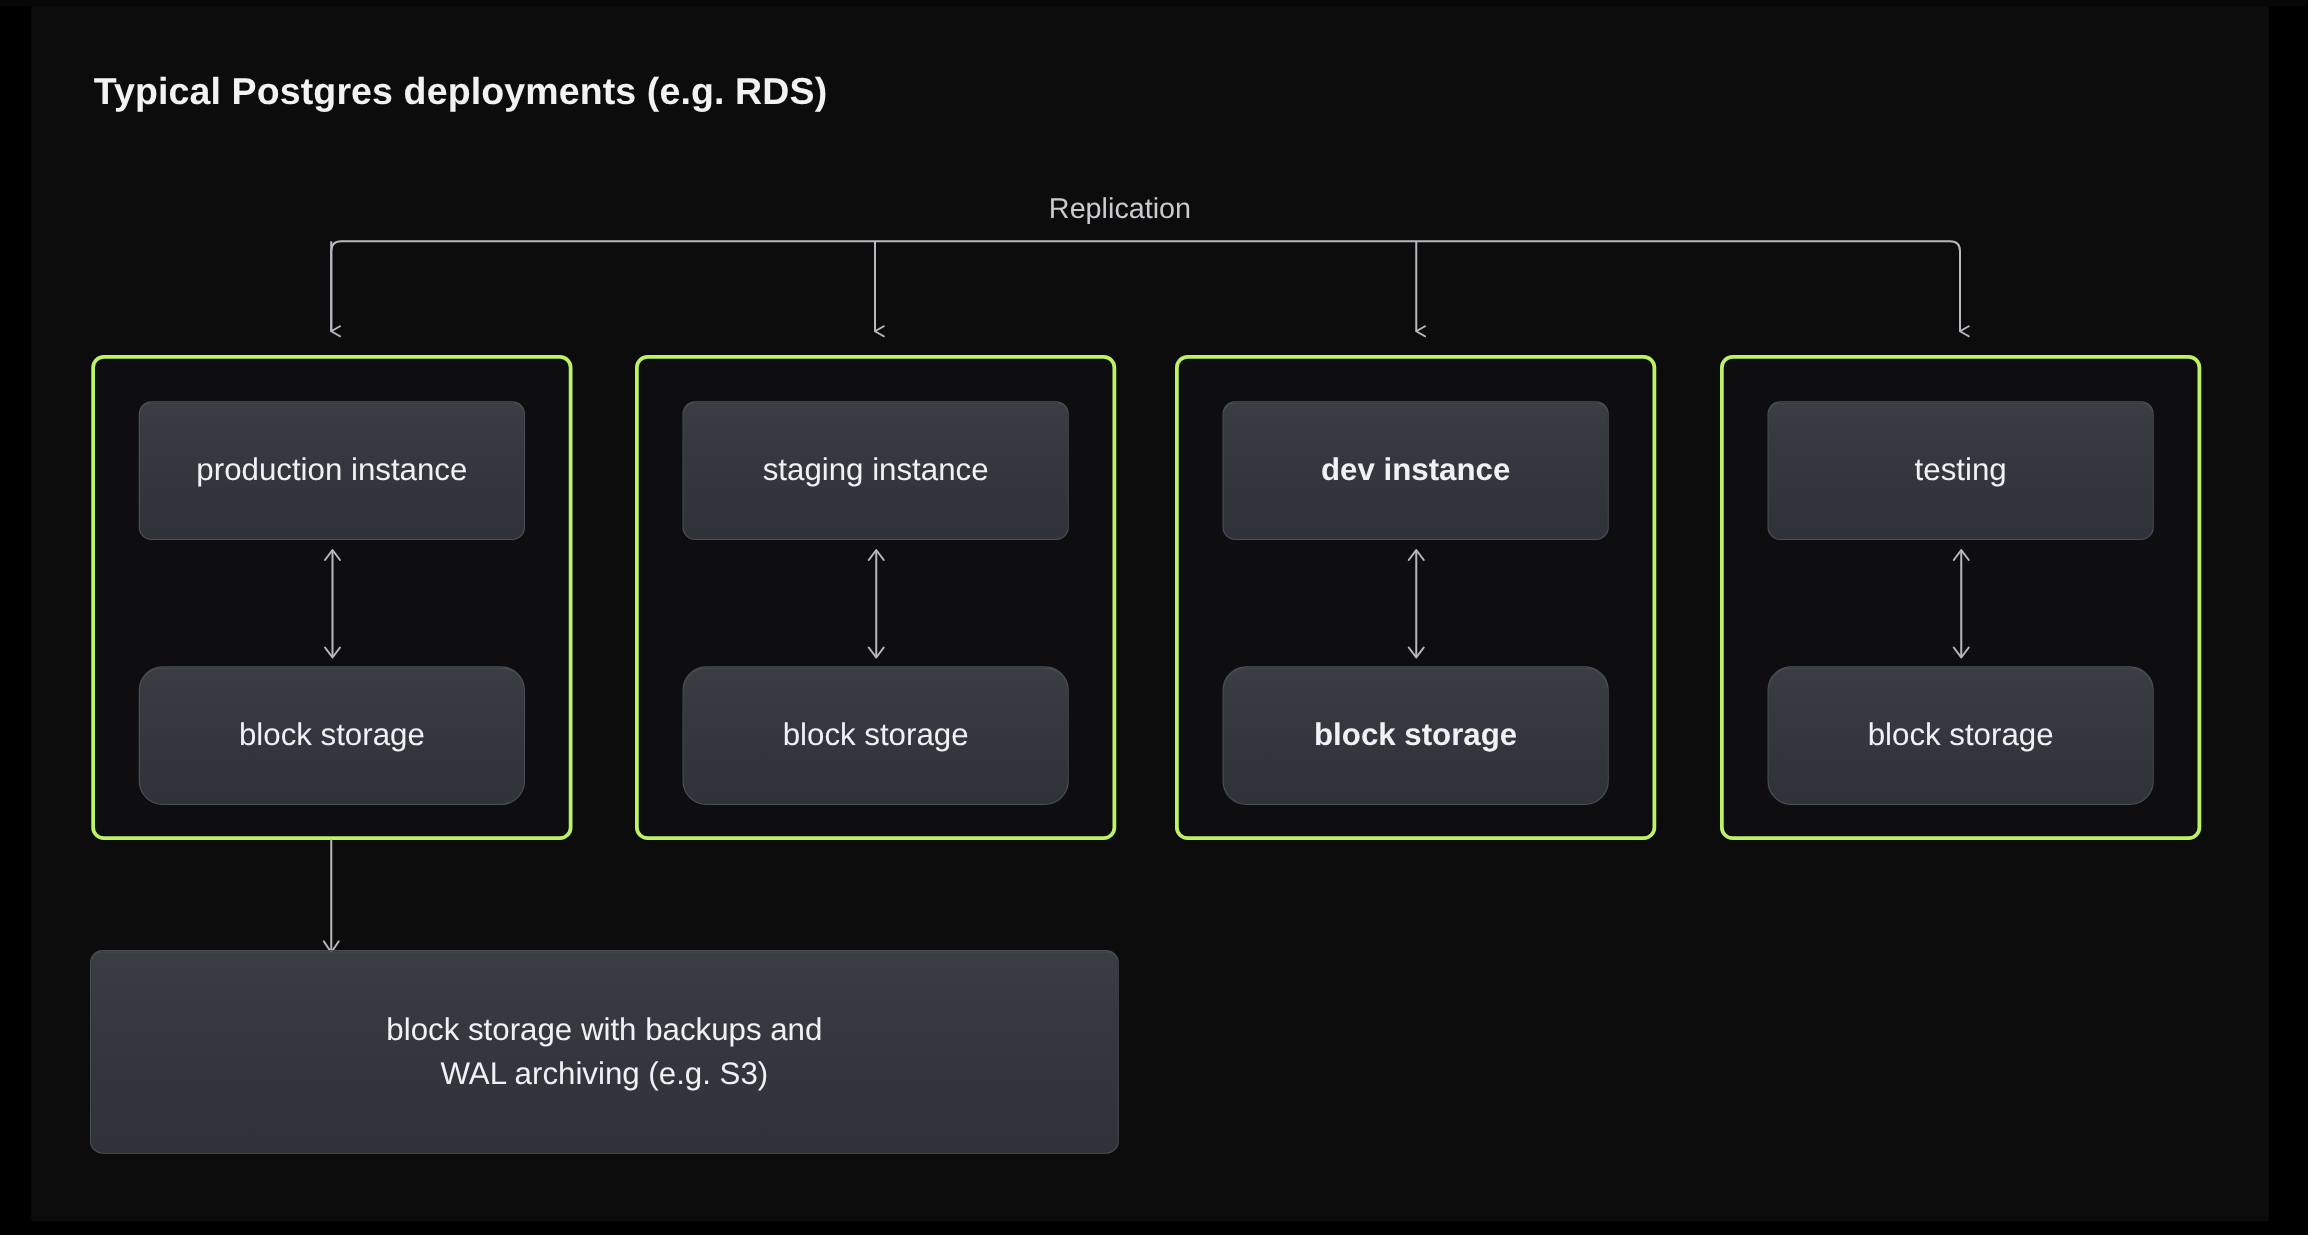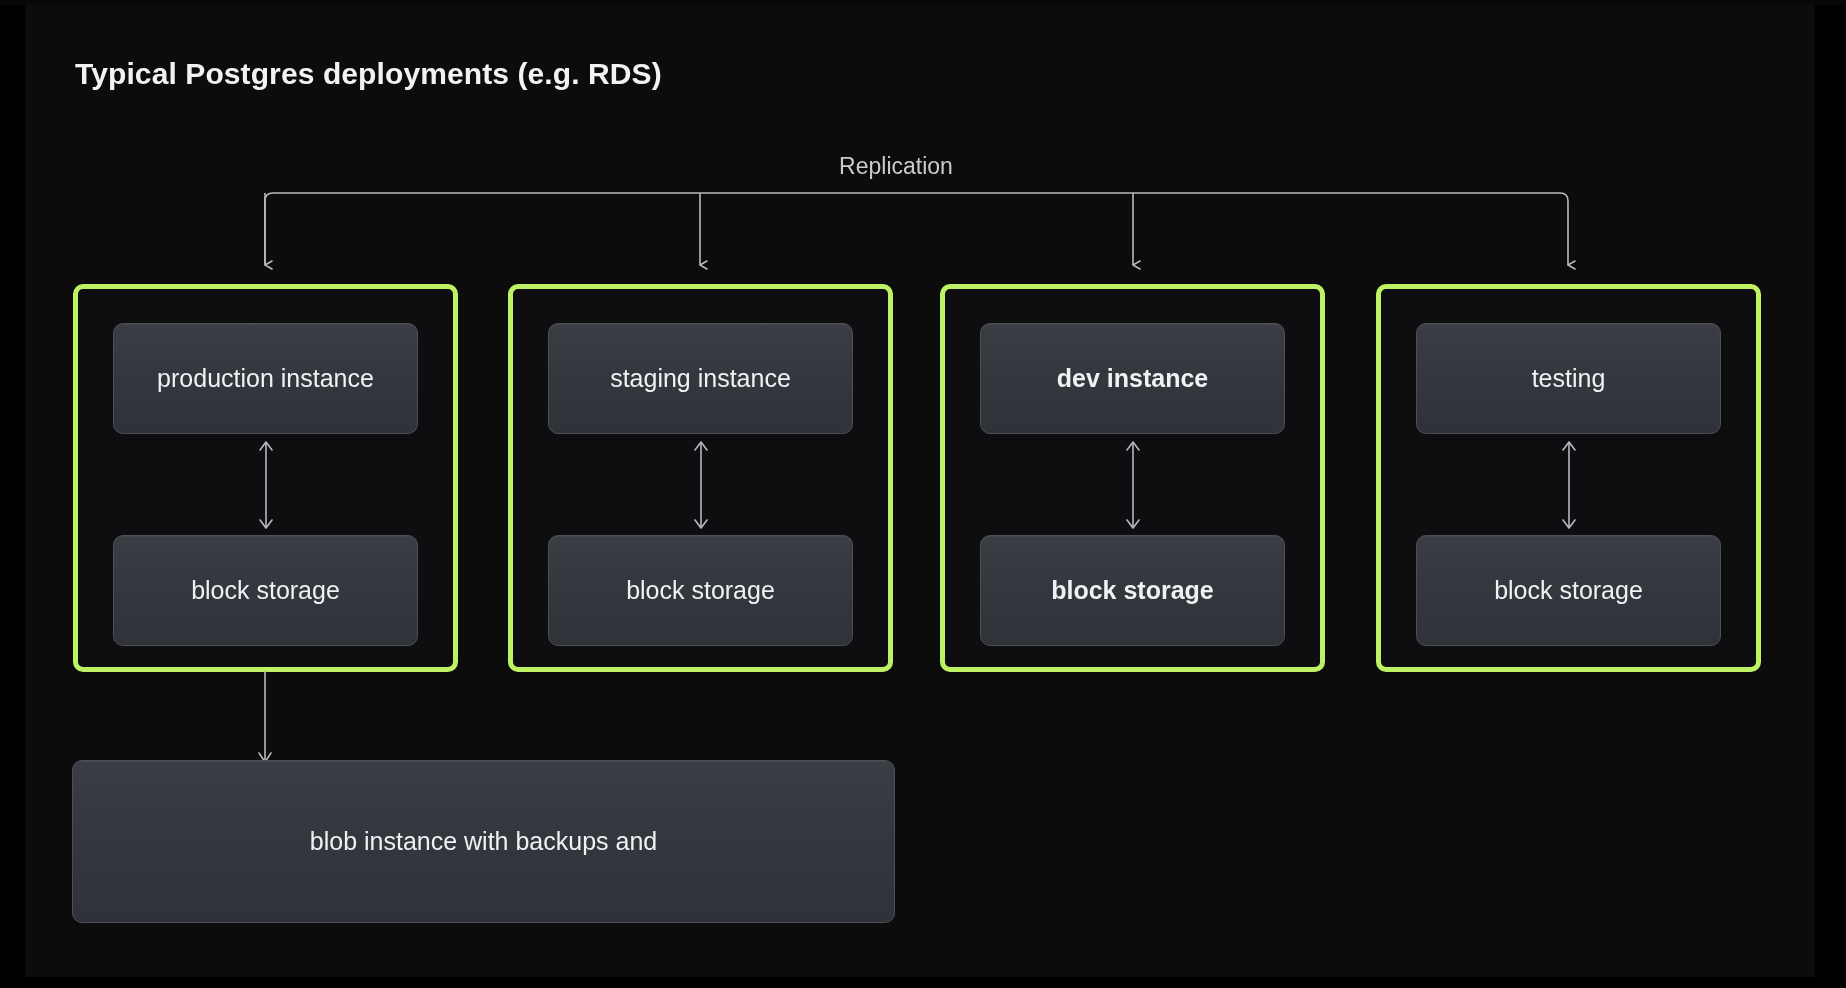--- a/index.html
+++ b/index.html
@@ -76,21 +76,21 @@
     top: 0;
     width: 1790px;
     height: 300px;
   }
 
   
   .group-box {
     position: absolute;
     top: 279px;
     height: 388px;
-    border: 5px solid #bef264;
+    border: 3px solid #bef264;
     border-radius: 10px;
     background: #0e0e10;
     box-sizing: border-box;
   }
 
   
   .node-box {
     position: absolute;
     height: 111px;
     border: 1px solid #4c4f55;
@@ -100,21 +100,21 @@
     display: flex;
     align-items: center;
     justify-content: center;
     color: #f0f1f3;
     font-size: 25px;
     line-height: 1.25;
     text-align: center;
     box-shadow: inset 0 1px 0 rgba(255,255,255,0.05);
   }
   .node-box.top { top: 34px; }
-  .node-box.bottom { top: 246px; }
+  .node-box.bottom { top: 246px; border-radius: 19px; }
 
   .node-inner-wrap {
     position: absolute;
     left: 0; top: 0; right: 0; bottom: 0;
   }
 
   
   .vert-biarrow {
     position: absolute;
     top: 150px;
@@ -255,18 +255,19 @@
       </div>
     </div>
 
     <svg id="backup-arrow" viewBox="0 0 60 96" width="60" height="96" xmlns="http://www.w3.org/2000/svg">
       <path d="M40,0 L40,90" fill="none" stroke="#b7b9be" stroke-width="1.6"></path>
       <path d="M34,82 L40,91 L46,82" fill="none" stroke="#b7b9be" stroke-width="1.6" stroke-linecap="round" stroke-linejoin="round"></path>
     </svg>
 
     <div id="blob-box">
       <div>
-        <span class="line">blob instance with backups and</span>
+        <span class="line">block storage with backups and</span>
+        <span class="line">WAL archiving (e.g. S3)</span>
       </div>
     </div>
 
   </div>
 </div>
 
 </body></html>

